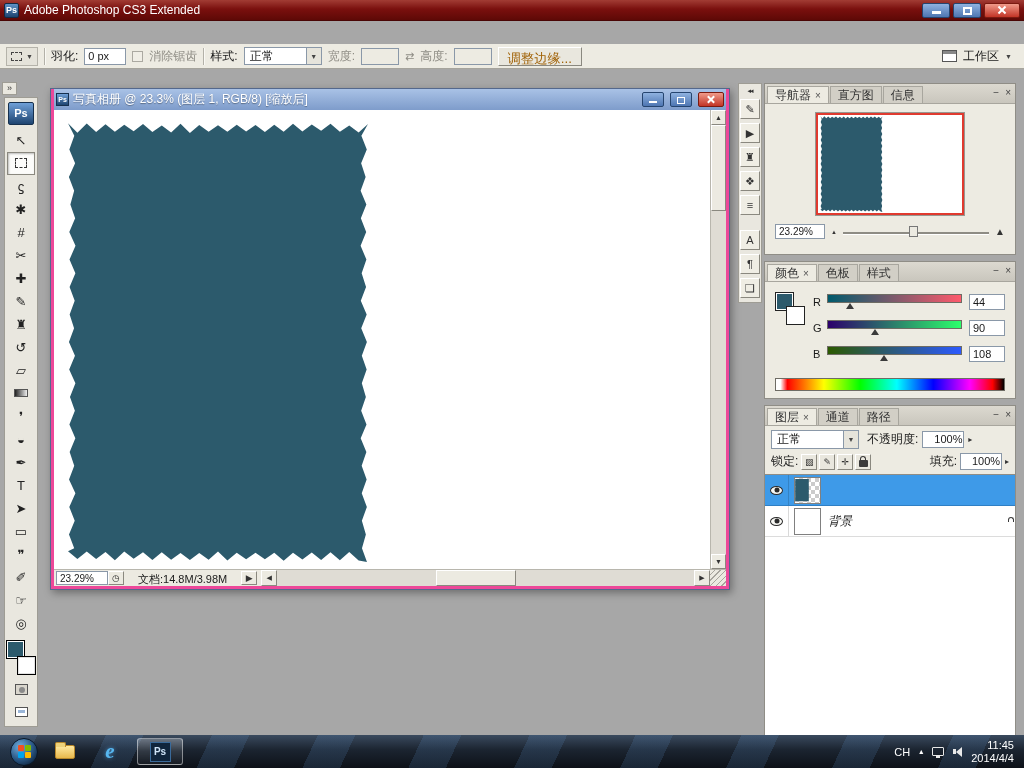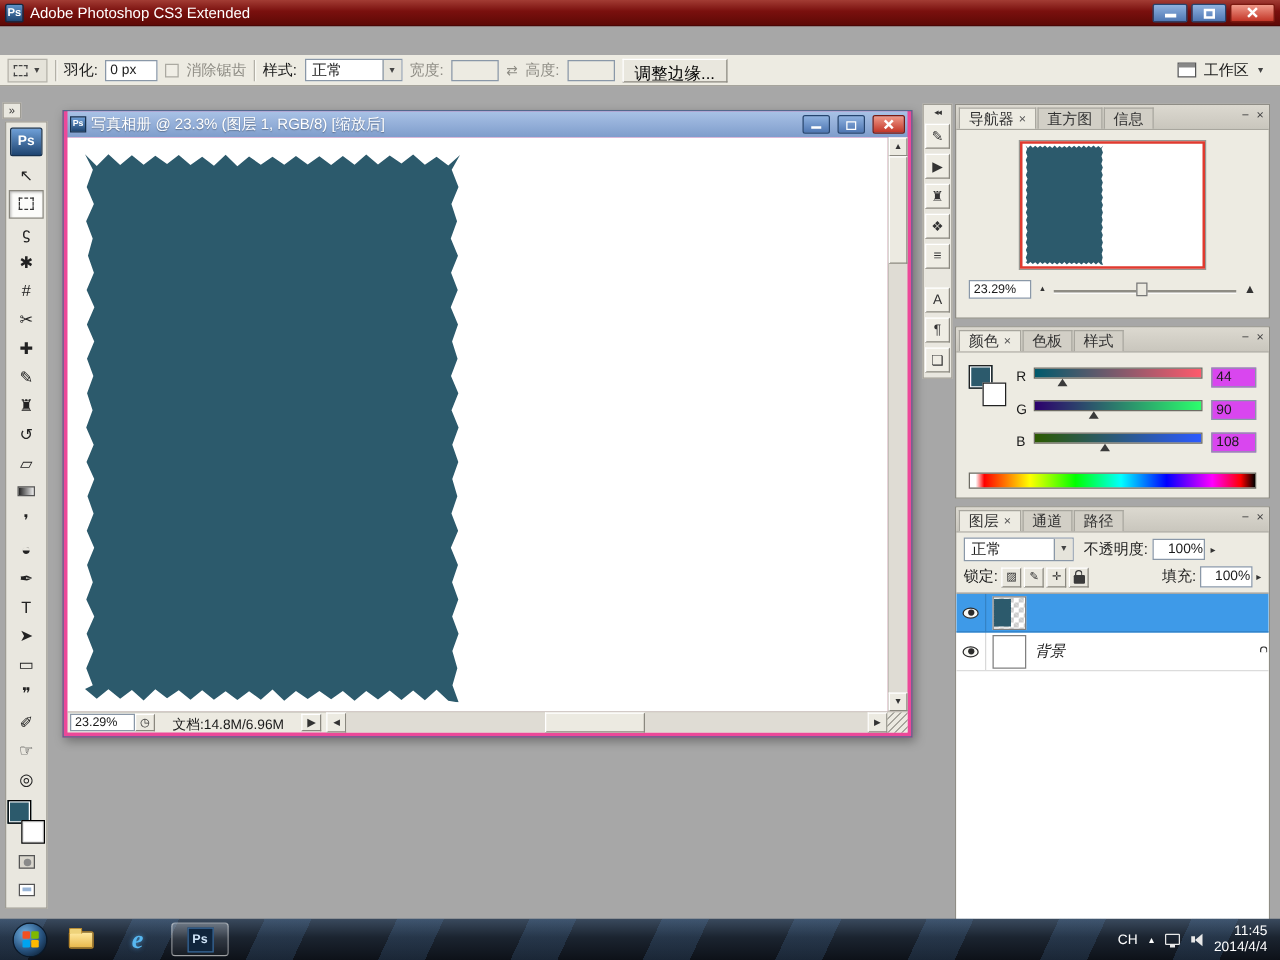--- a/index.html
+++ b/index.html
@@ -34,21 +34,21 @@
   .dash-box{width:11px;height:9px;border:1px dashed #444}
   .dd-glyph{font-size:7px;color:#444}
   .ob-sep{width:1px;height:17px;background:#B3B1A8;box-shadow:1px 0 0 #FAF9F4}
   .ob-input{background:#fff;border:1px solid #8A98A8;height:17px;font-size:11px;padding:1px 3px;width:42px}
   .ob-input.disabled{background:#EDEBE2;color:#999}
   .dim{color:#8E8C84}
   .checkbox{width:11px;height:11px;border:1px solid #ABA9A1;background:#F0EEE6}
   .dropdown{display:flex;align-items:center;border:1px solid #8A98A8;background:#fff;height:18px}
   .dropdown .dd-text{flex:1;padding:0 5px}
   .dropdown .dd-btn{width:15px;height:100%;background:#E6E4DB;border-left:1px solid #8A98A8;display:flex;align-items:center;justify-content:center}
-  .ob-btn{border:1px solid;border-color:#FFF #8A887F #8A887F #FFF;background:#E9E7DE;padding:2px 9px;color:#000000;height:19px}
+  .ob-btn{border:1px solid;border-color:#FFF #8A887F #8A887F #FFF;background:#E9E7DE;padding:2px 9px;color:#a16207;height:19px}
   .ob-right{margin-left:auto;display:flex;align-items:center;gap:6px;padding-right:6px}
   .palette-ico{width:15px;height:12px;border:1px solid #555;position:relative;background:#fff}
   .palette-ico::before{content:"";position:absolute;left:0;top:0;right:0;height:3px;background:#888}
 
   
   .workspace{position:absolute;top:69px;left:0;right:0;bottom:33px;background:var(--ws-gray,#A7A7A7)}
 
   
   .tb-handle{position:absolute;left:2px;top:13px;width:15px;height:13px;background:#E9E7DF;border:1px solid #9E9C94;
     font-size:9px;line-height:11px;text-align:center;color:#333}
@@ -143,21 +143,21 @@
   .c-swatches{width:38px;position:relative}
   .c-fg{position:absolute;left:0;top:3px;width:19px;height:19px;background:var(--teal,#2C5A6C);border:1px solid #222;box-shadow:inset 0 0 0 1px #fff}
   .c-bg{position:absolute;left:11px;top:17px;width:19px;height:19px;background:#fff;border:1px solid #222}
   .channels{flex:1}
   .ch-row{display:flex;align-items:center;height:26px}
   .ch-letter{width:12px;font-size:11px}
   .ch-bar-wrap{flex:1;position:relative;height:100%;margin:0 7px 0 2px}
   .ch-bar{position:absolute;left:0;right:0;top:5px;height:9px;border:1px solid #6E6C64}
   .ch-thumb{position:absolute;top:14px;width:0;height:0;border-left:4px solid transparent;border-right:4px solid transparent;
     border-bottom:6px solid #3A3A3A}
-  .ch-val{width:36px;height:16px;background:#d946ef;border:1px solid #8A98A8;font-size:11px;padding:1px 3px}
+  .ch-val{width:36px;height:16px;background:#ffffff;border:1px solid #8A98A8;font-size:11px;padding:1px 3px}
   .ramp{height:13px;margin-top:4px;border:1px solid #6E6C64;
     background:linear-gradient(90deg,#fff 0,#fff 2%,#f00 5%,#ff0 21%,#0f0 37%,#0ff 53%,#00f 69%,#f0f 85%,#f00 95%,#000 100%)}
 
   
   .ly-ctrl1{display:flex;align-items:center;padding:4px 6px 2px;gap:4px;flex:none}
   .ly-select{width:88px;height:19px;background:#fff;border:1px solid #8A98A8;display:flex;align-items:center}
   .ly-select .dd-text{flex:1;padding:0 5px}
   .ly-select .dd-btn{width:15px;height:100%;background:#E6E4DB;border-left:1px solid #8A98A8;display:flex;align-items:center;justify-content:center}
   .ly-lab{margin-left:4px;white-space:nowrap}
   .ly-val{width:42px;height:17px;background:#fff;border:1px solid #8A98A8;font-size:11px;padding:1px 11px}
@@ -387,21 +387,21 @@
           <span class="sbtn">▲</span>
           <span class="vtrack">
               <span class="vthumb"></span>
             </span>
           <span class="sbtn">▼</span>
         </div>
       </div>
       <div class="doc-bottom">
         <span class="status-zoom">23.29%</span>
         <span class="status-mini">◷</span>
-        <span class="status-doc">文档:14.8M/6.96M</span>
+        <span class="status-doc">文档:14.8M/3.98M</span>
         <span class="status-mini">▶</span>
         <span class="hscroll">
           <span class="hbtn">◀</span>
           <span class="htrack">
               <span class="hthumb"></span>
             </span>
           <span class="hbtn">▶</span>
           <span class="grip"></span>
         </span>
       </div>

